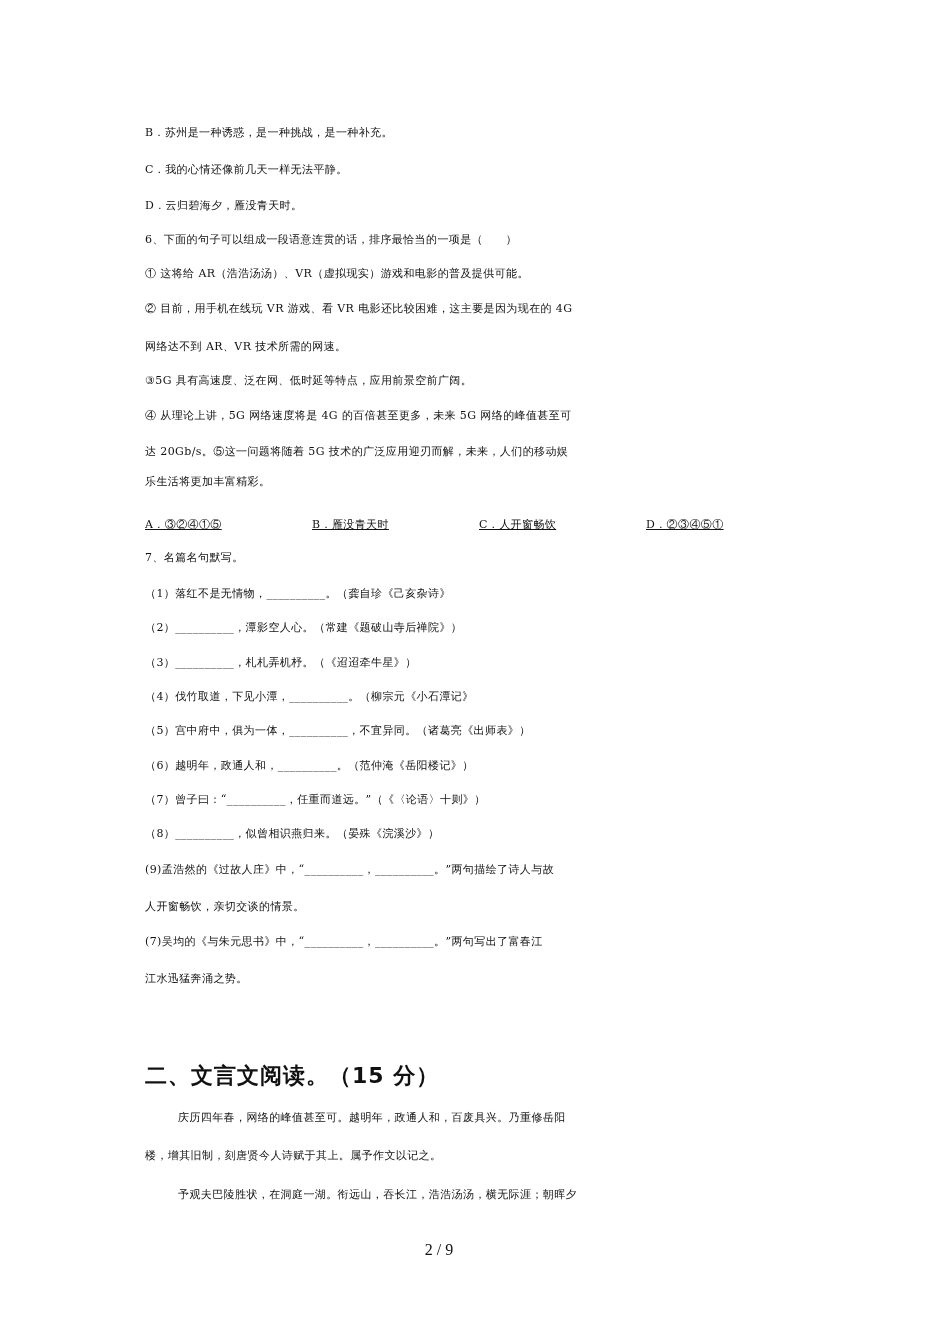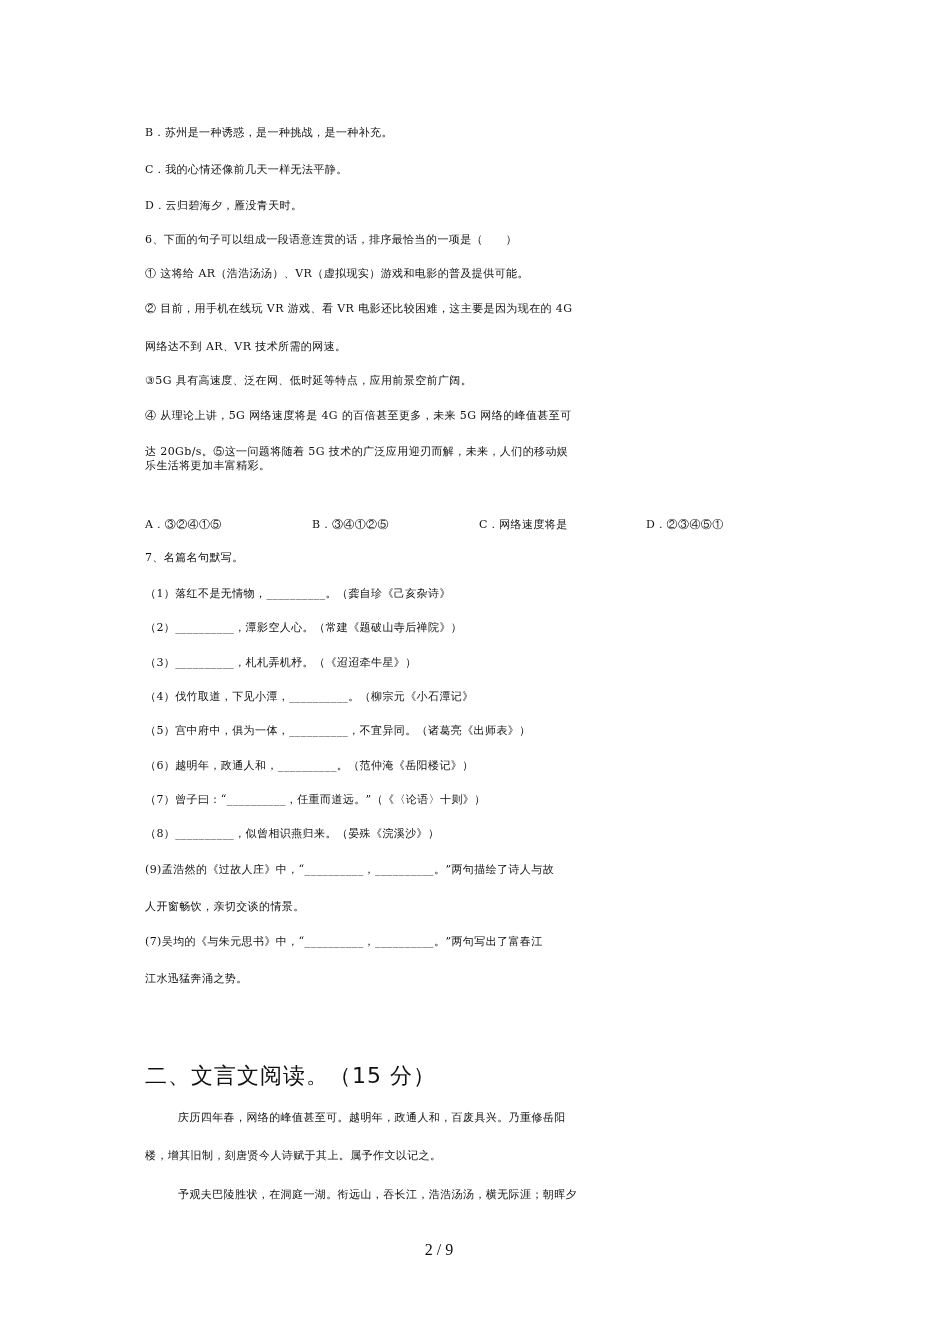--- a/index.html
+++ b/index.html
@@ -9,48 +9,48 @@
     color: #111;
   }
   .line {
     position: absolute; left: 145px;
     font-size: 11px; line-height: 20px; white-space: nowrap;
     letter-spacing: 0.4px;
   }
   .indent { left: 178px; }
   .heading {
     position: absolute; left: 145px; top: 1062px;
-    font-size: 22px; font-weight: normal; line-height: 28px;
+    font-size: 22px; font-weight: bold; line-height: 28px;
     font-family: "DejaVu Sans", "Liberation Sans", sans-serif;
     letter-spacing: 1px;
   }
-  .opts span { display: inline-block; width: 167px; }
+  .opts span { display: inline-block; width: 167px; text-decoration: underline; }
   .footer {
     position: absolute; top: 1241px; left: 0; width: 878px; text-align: center;
     font-size: 16px; font-family: "Liberation Serif", serif;
   }
 </style>
 </head>
 <body>
 
 <div>
   <div class="line" style="top:123px">B．苏州是一种诱惑，是一种挑战，是一种补充。</div>
   <div class="line" style="top:160px">C．我的心情还像前几天一样无法平静。</div>
   <div class="line" style="top:196px">D．云归碧海夕，雁没青天时。</div>
   <div class="line" style="top:230px">6、下面的句子可以组成一段语意连贯的话，排序最恰当的一项是（　　）</div>
   <div class="line" style="top:264px">① 这将给 AR（浩浩汤汤）、VR（虚拟现实）游戏和电影的普及提供可能。</div>
   <div class="line" style="top:299px">② 目前，用手机在线玩 VR 游戏、看 VR 电影还比较困难，这主要是因为现在的 4G</div>
   <div class="line" style="top:337px">网络达不到 AR、VR 技术所需的网速。</div>
   <div class="line" style="top:371px">③5G 具有高速度、泛在网、低时延等特点，应用前景空前广阔。</div>
   <div class="line" style="top:406px">④ 从理论上讲，5G 网络速度将是 4G 的百倍甚至更多，未来 5G 网络的峰值甚至可</div>
   <div class="line" style="top:442px">达 20Gb/s。⑤这一问题将随着 5G 技术的广泛应用迎刃而解，未来，人们的移动娱</div>
-  <div class="line" style="top:456px">乐生活将更加丰富精彩。</div>
+  <div class="line" style="top:472px">乐生活将更加丰富精彩。</div>
 
   <div class="line opts" style="top:515px">
-    <span>A．③②④①⑤</span><span>B．③④①②⑤</span><span>C．网络速度将是</span><span>D．②③④⑤①</span>
+    <span>A．③②④①⑤</span><span>B．雁没青天时</span><span>C．人开窗畅饮</span><span>D．②③④⑤①</span>
   </div>
 
   <div class="line" style="top:548px">7、名篇名句默写。</div>
   <div class="line" style="top:584px">（1）落红不是无情物，__________。（龚自珍《己亥杂诗》</div>
   <div class="line" style="top:618px">（2）__________，潭影空人心。（常建《题破山寺后禅院》）</div>
   <div class="line" style="top:653px">（3）__________，札札弄机杼。（《迢迢牵牛星》）</div>
   <div class="line" style="top:687px">（4）伐竹取道，下见小潭，__________。（柳宗元《小石潭记》</div>
   <div class="line" style="top:721px">（5）宫中府中，俱为一体，__________，不宜异同。（诸葛亮《出师表》）</div>
   <div class="line" style="top:756px">（6）越明年，政通人和，__________。（范仲淹《岳阳楼记》）</div>
   <div class="line" style="top:790px">（7）曾子曰：“__________，任重而道远。”（《〈论语〉十则》）</div>

